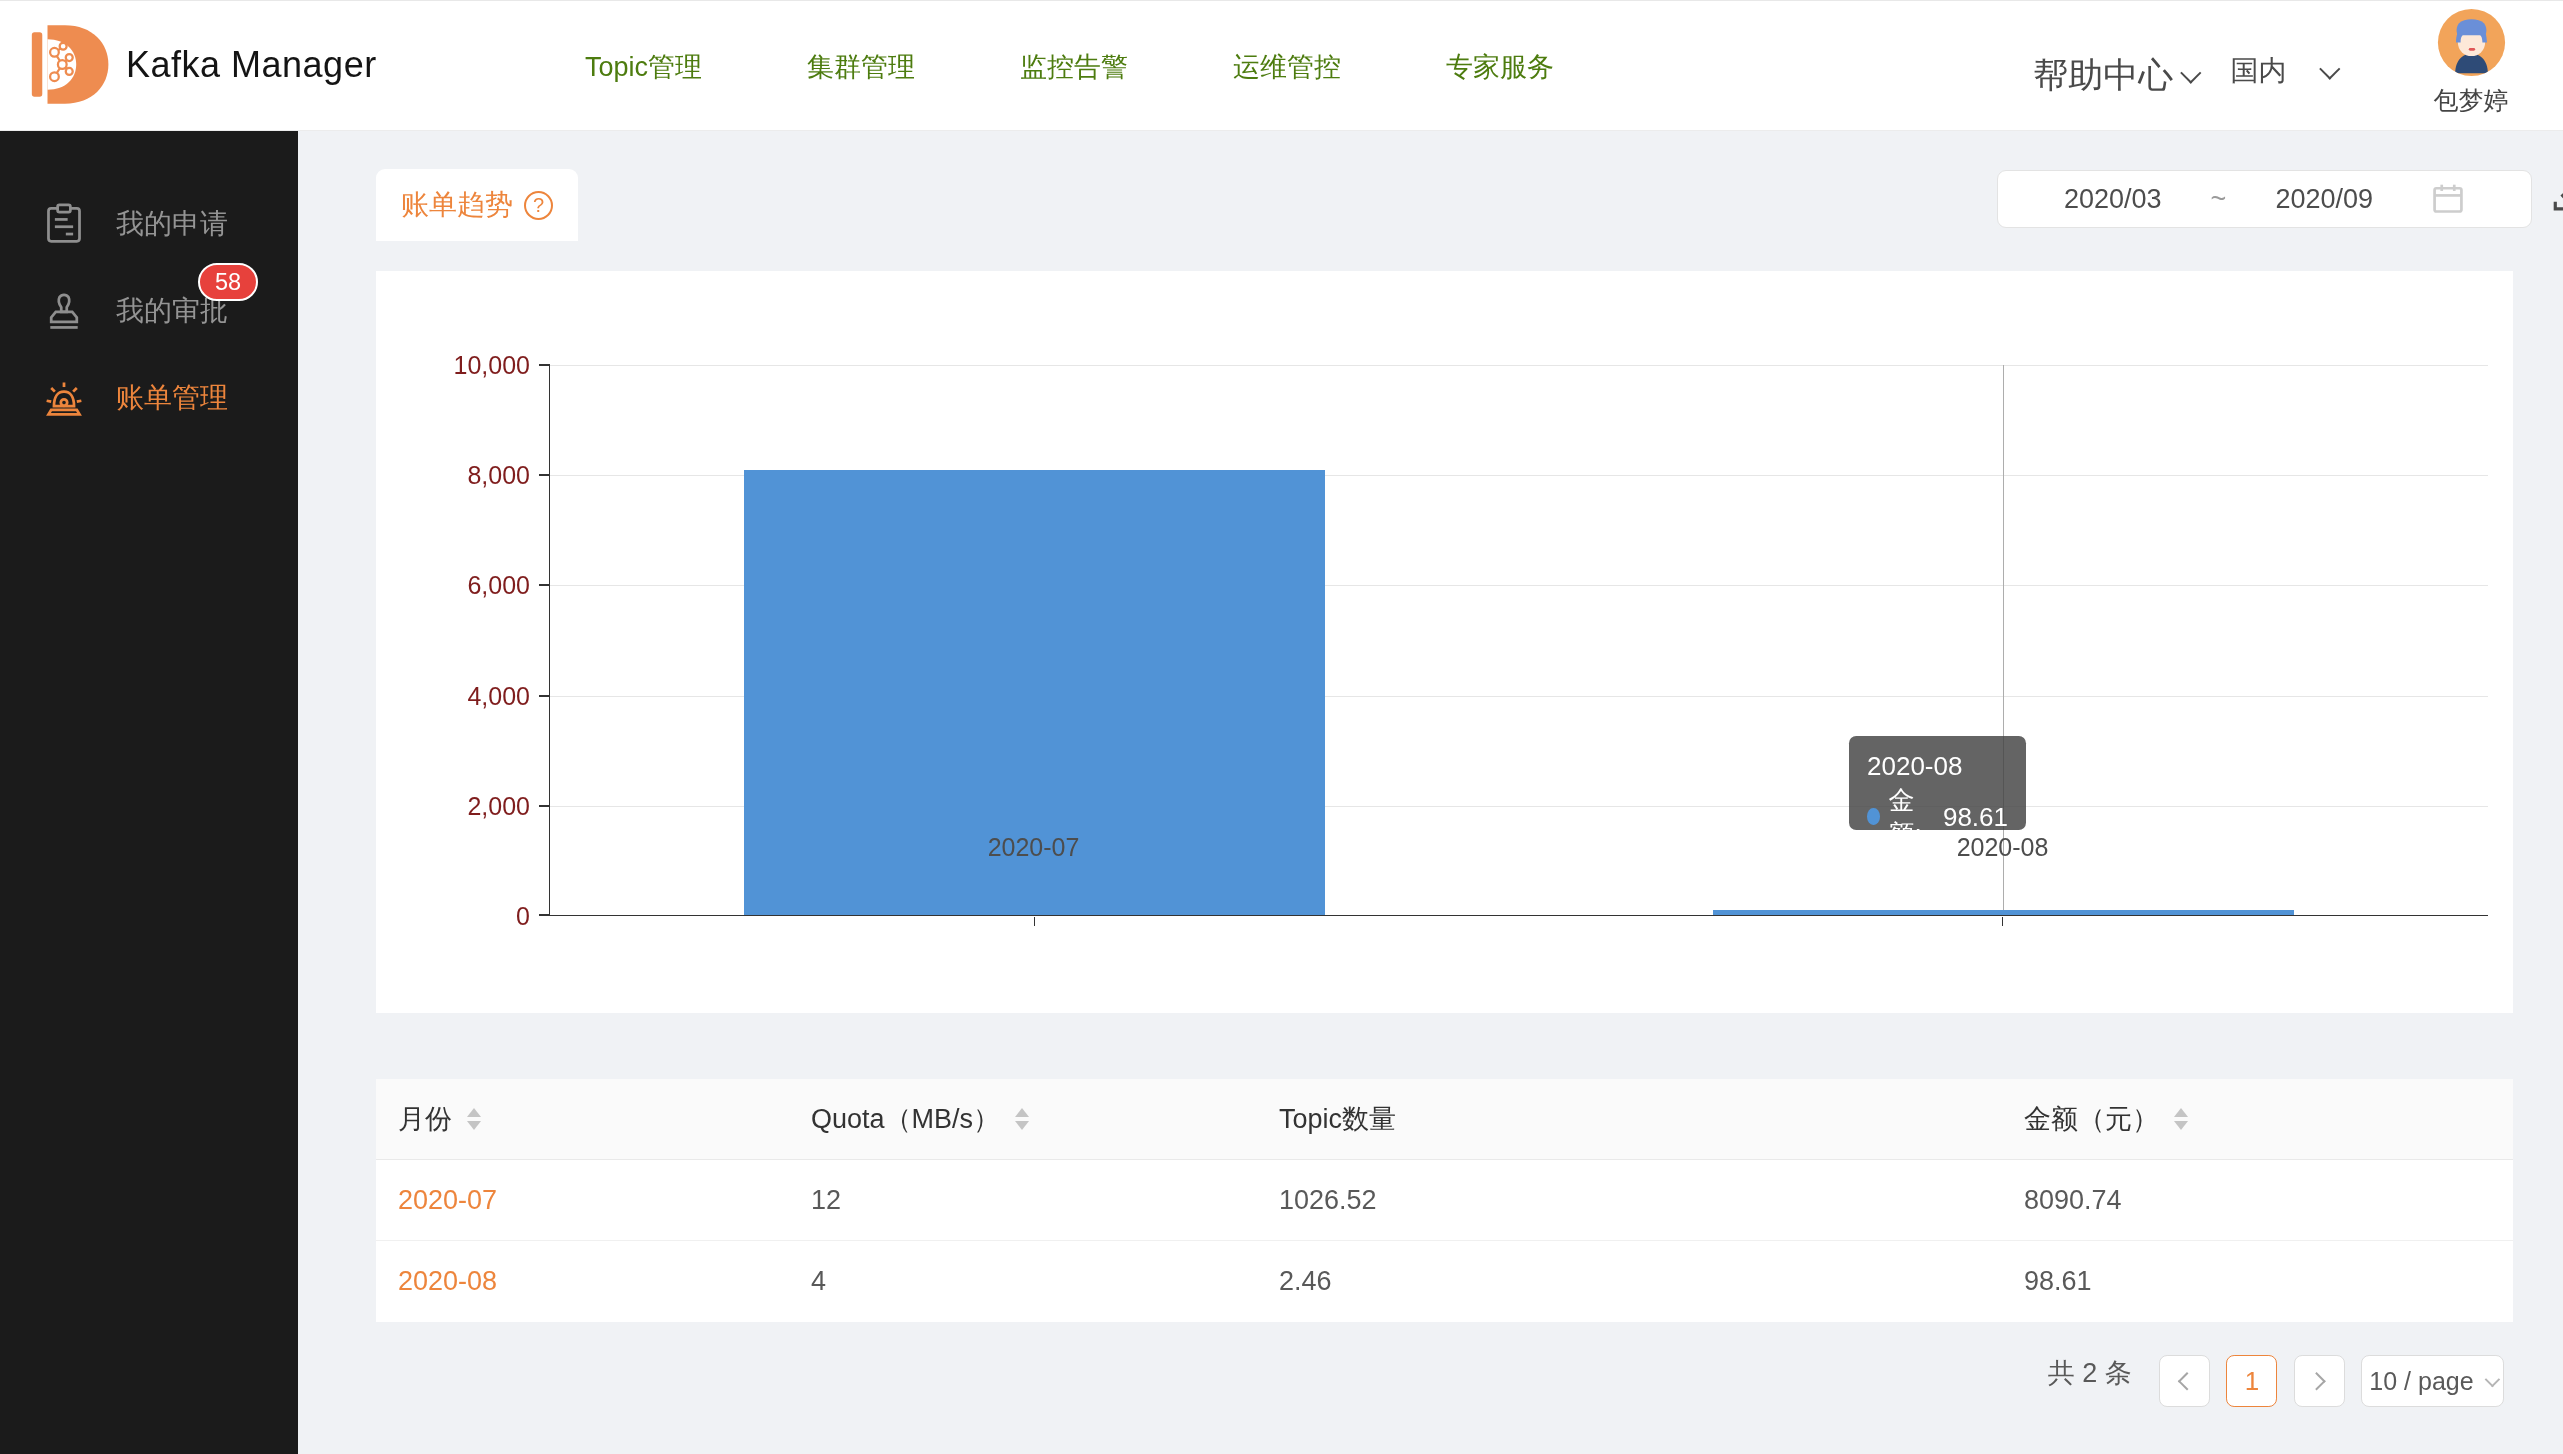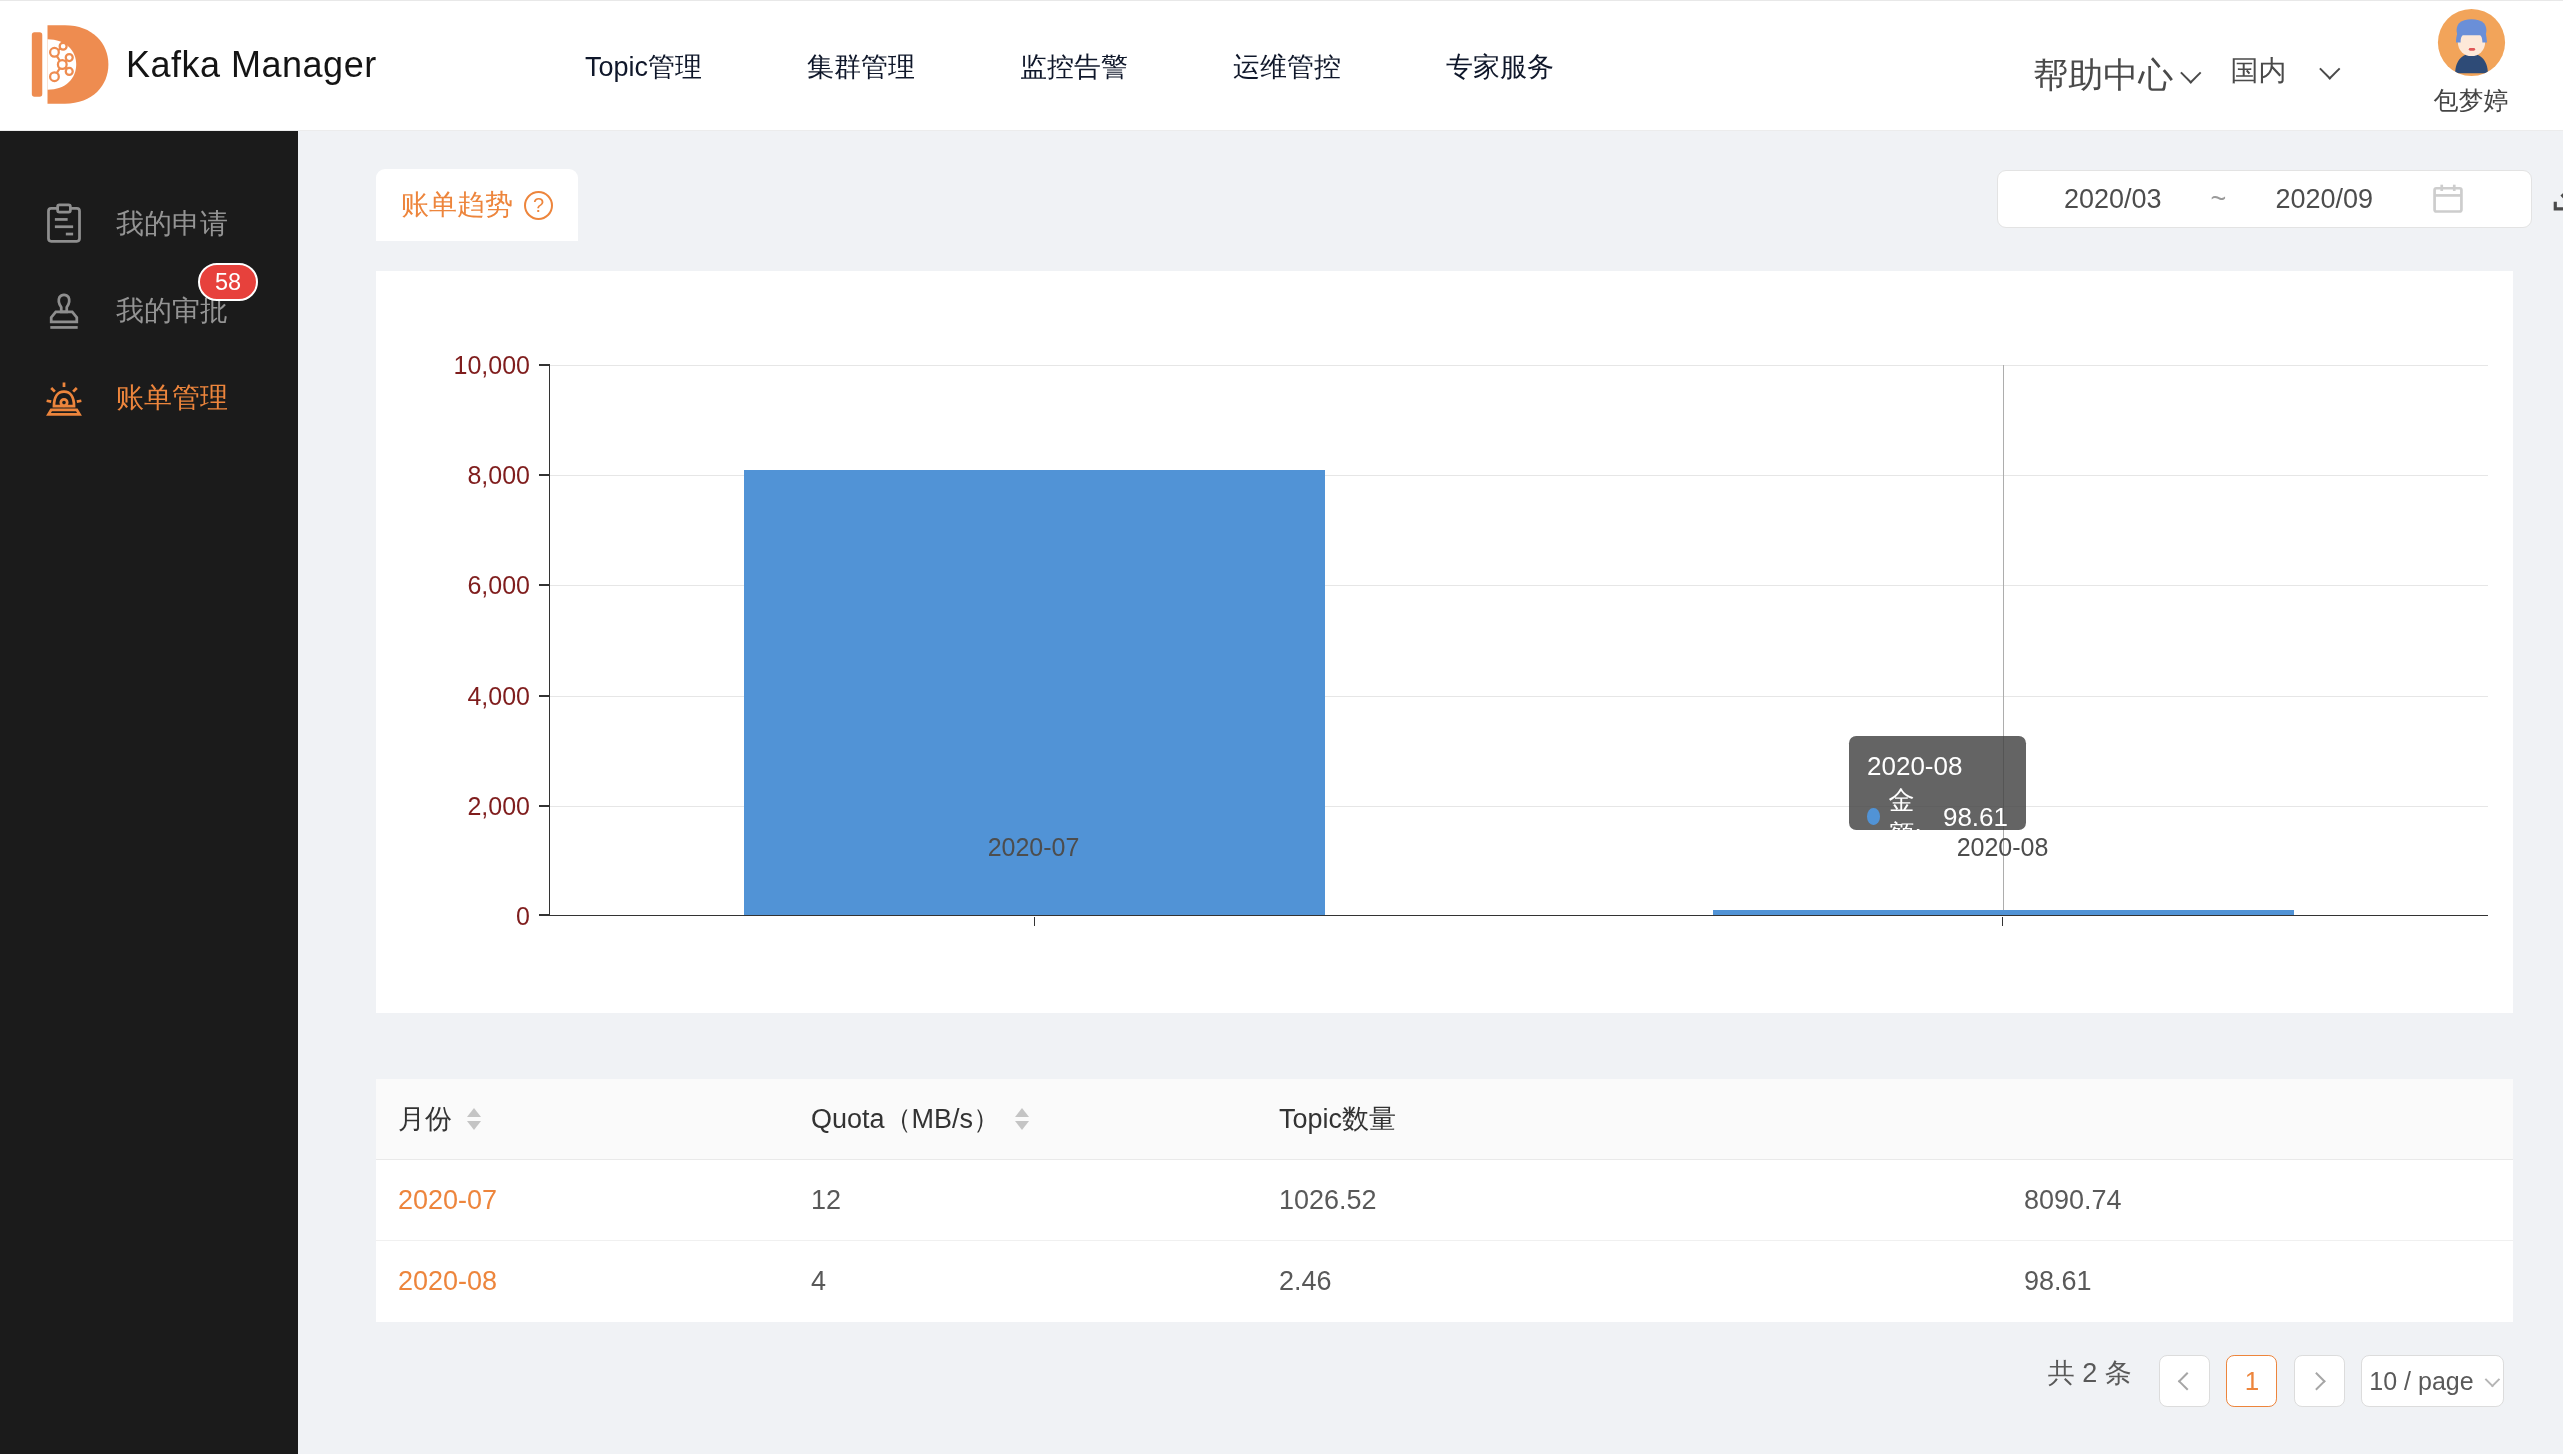--- a/index.html
+++ b/index.html
@@ -3,21 +3,21 @@
 <meta charset="utf-8">
 <style>
   * { margin:0; padding:0; box-sizing:border-box; }
   html,body { width:2563px; height:1454px; font-family:"Liberation Sans","DejaVu Sans",sans-serif; background:#f0f2f5; overflow:hidden; }
 
   
   .header { position:absolute; left:0; top:0; width:2563px; height:131px; background:#fff; border-top:0.9px solid #e8e8e8; border-bottom:0.9px solid #ececec; z-index:30; }
   .logo-wrap { position:absolute; left:23.5px; top:20px; width:87px; height:87px; }
   .app-title { position:absolute; left:126px; top:43px; font-size:36px; color:#141414; font-weight:500; letter-spacing:0.5px; }
   .top-nav { position:absolute; left:585px; top:0; height:131px; display:flex; align-items:center; gap:105px; }
-  .top-nav .nav-item { font-size:27px; color:#0f172a; cursor:pointer; white-space:nowrap; }
+  .top-nav .nav-item { font-size:27px; color:#4d7c0f; cursor:pointer; white-space:nowrap; }
   .help-link { position:absolute; right:368px; top:51px; font-size:35px; color:#4a4a4a; display:flex; align-items:center; gap:7.2px; cursor:pointer; }
   .region-link { position:absolute; right:229px; top:51px; font-size:28px; color:#4a4a4a; display:flex; align-items:center; gap:33px; cursor:pointer; }
   .chev-down { width:14.5px; height:14.5px; border-right:2.7px solid #4a4a4a; border-bottom:2.7px solid #4a4a4a; transform:rotate(45deg) translateY(-3.6px); display:inline-block; }
   .user-block { position:absolute; right:54px; top:7.2px; width:76px; text-align:center; cursor:pointer; }
   .user-name { font-size:25px; color:#454545; margin-top:3.6px; white-space:nowrap; }
 
   
   .sidebar { position:absolute; left:0; top:131px; width:298px; height:1349px; background:#1b1b1b; z-index:20; }
   .side-item { position:relative; height:87px; margin-top:0; display:flex; align-items:center; padding-left:43px; cursor:pointer; }
   .side-items { padding-top:49px; }
@@ -280,20 +280,27 @@
       <div class="hcell">
         <span>Quota（MB/s）</span>
         <span class="sorter">
             <span class="car-up"></span>
             <span class="car-dn"></span>
           </span>
       </div>
       <div class="hcell">
         <span>Topic数量</span>
       </div>
+      <div class="hcell">
+        <span>金额（元）</span>
+        <span class="sorter">
+            <span class="car-up"></span>
+            <span class="car-dn"></span>
+          </span>
+      </div>
     </div>
     <div class="t-body">
       <div class="t-row">
         <div class="cell link">2020-07</div>
         <div class="cell">12</div>
         <div class="cell">1026.52</div>
         <div class="cell">8090.74</div>
       </div>
       <div class="t-row">
         <div class="cell link">2020-08</div>

